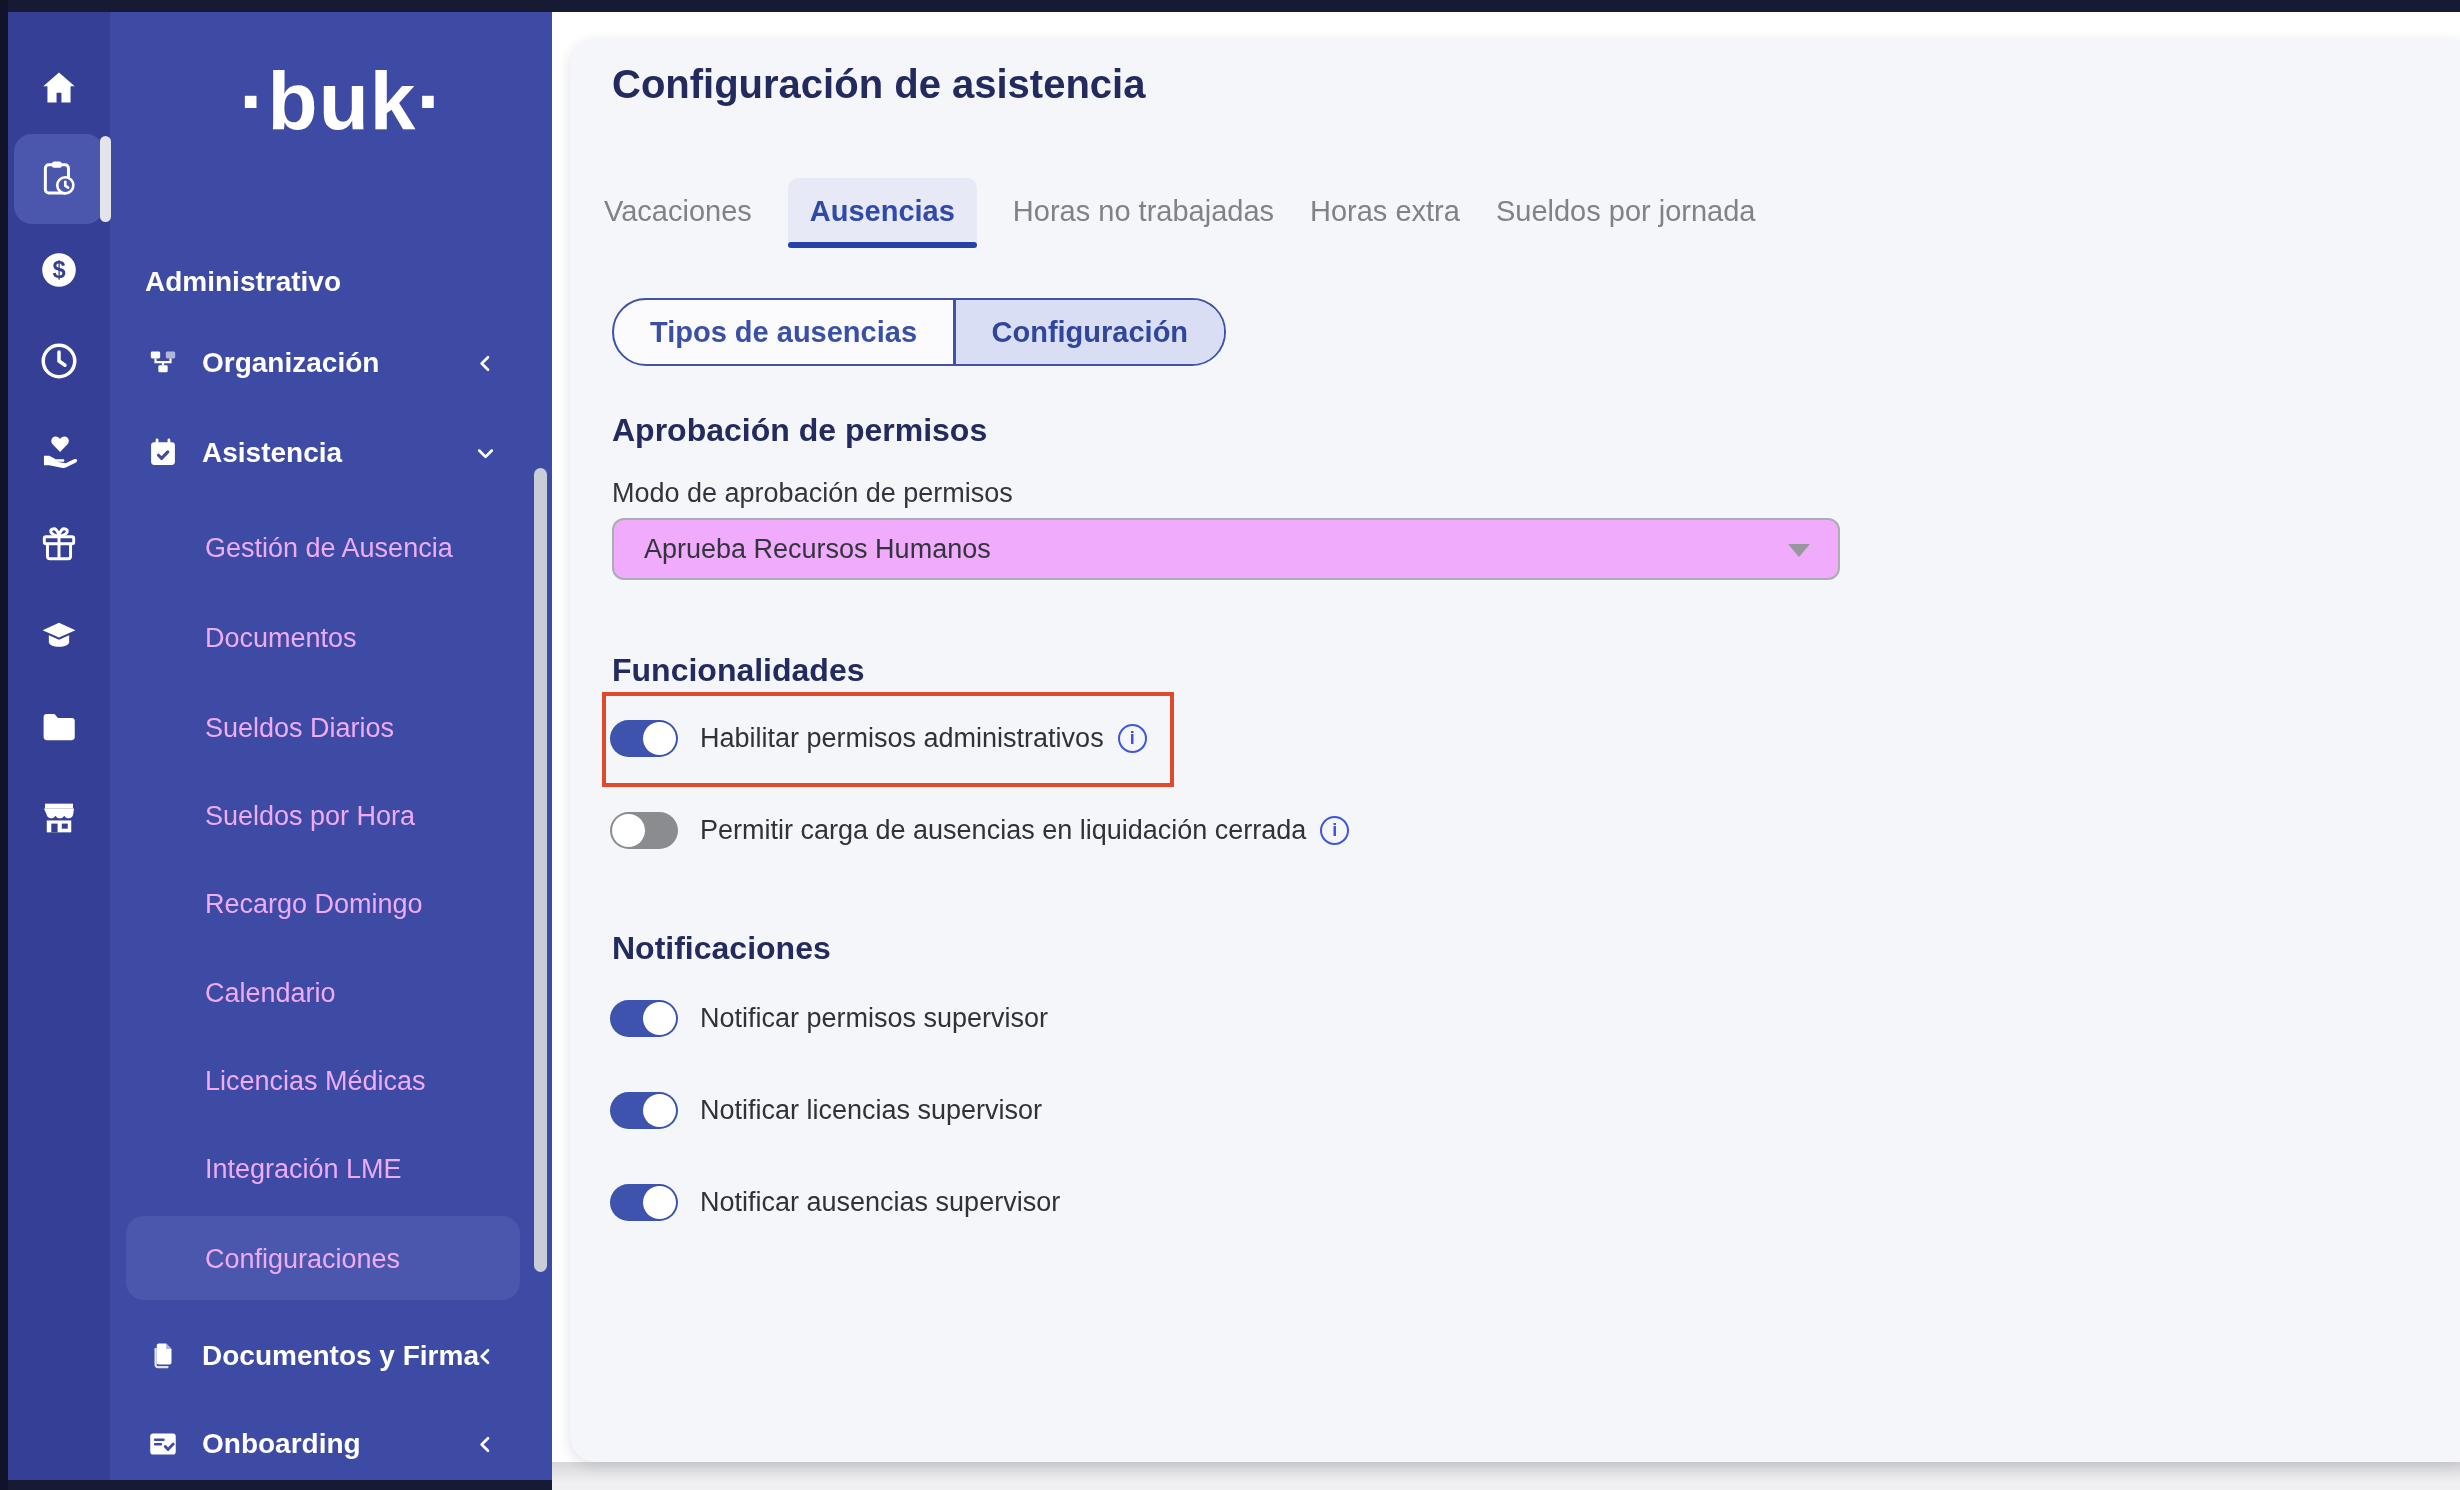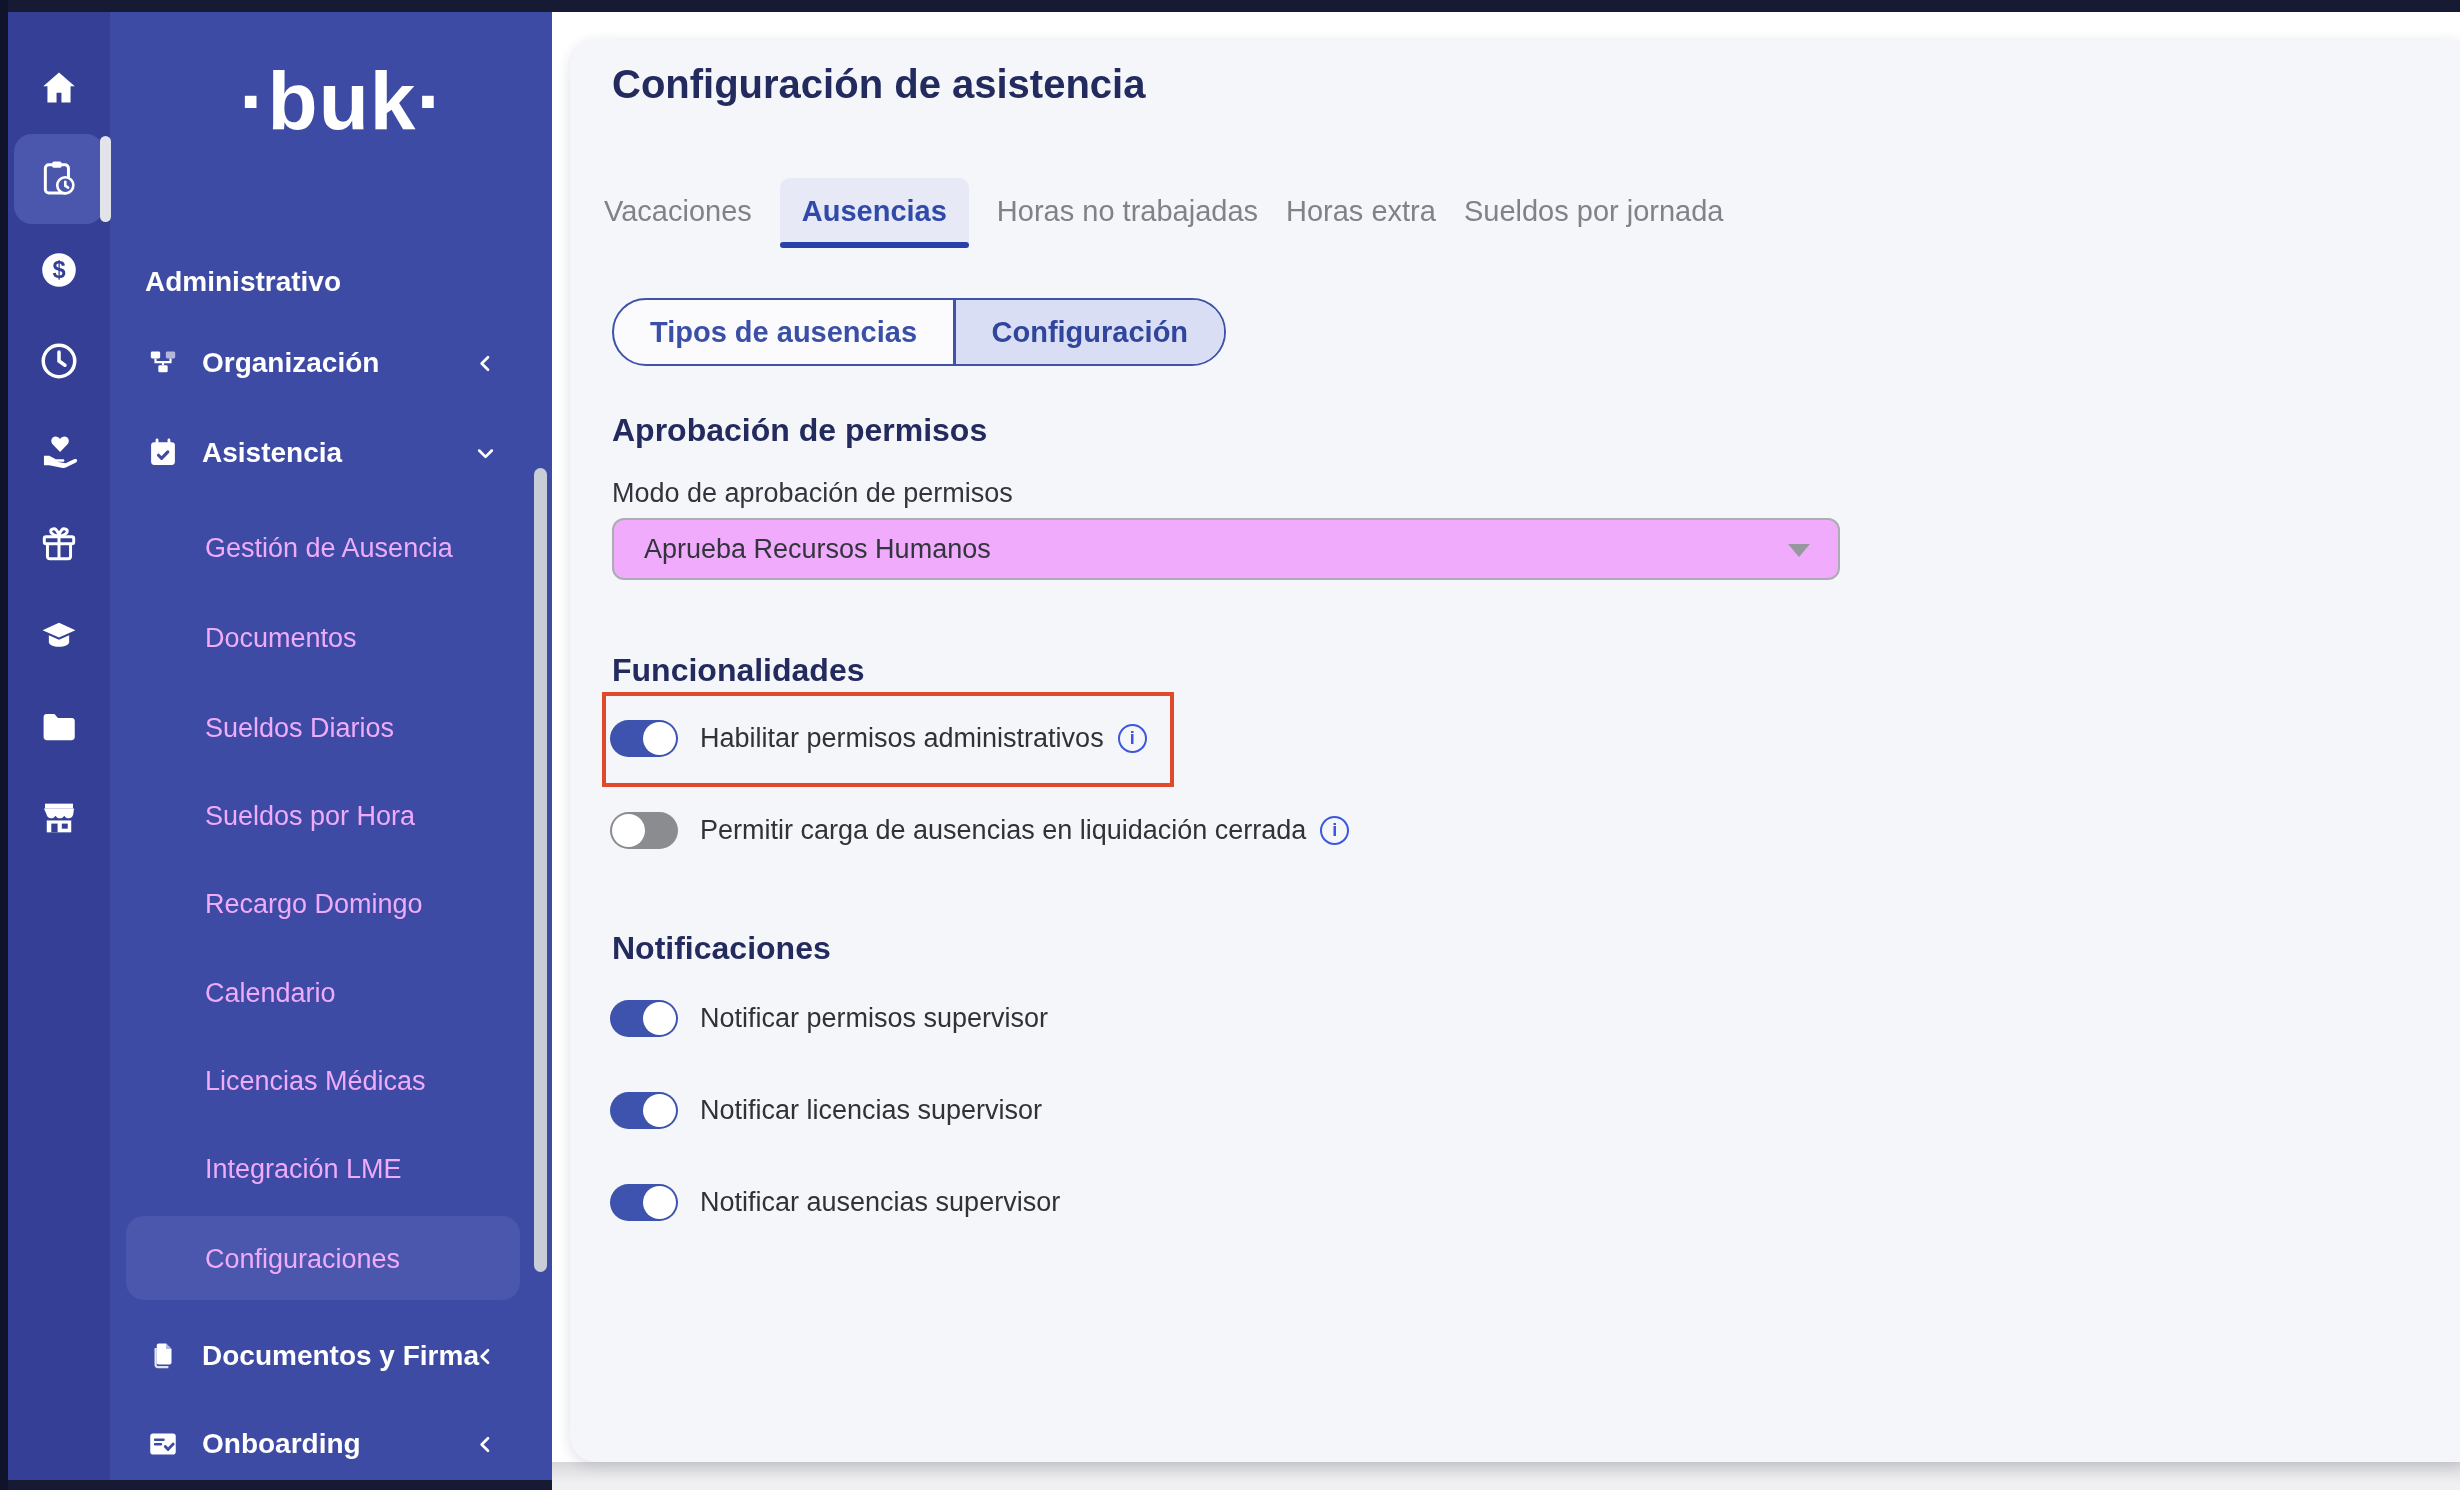--- a/index.html
+++ b/index.html
@@ -40,21 +40,21 @@
   
   .main { position:absolute; left:552px; top:12px; width:1908px; height:1478px; background:#ffffff; }
   .below-card { position:absolute; left:0; top:1450px; width:1908px; height:28px;
     background:linear-gradient(#d7d7da, #f0f0f2 75%); }
   .card { position:absolute; left:18px; top:28px; width:1890px; height:1422px;
     background:#f5f6f9; border-radius:26px 0 0 26px;
     box-shadow:0 3px 14px rgba(30,34,70,.14); }
 
   .page-title { position:absolute; left:42px; top:22px; font-size:40px; font-weight:700; color:#232a5e; }
 
-  .tabs { position:absolute; left:34px; top:138px; display:flex; column-gap:28px; align-items:stretch; }
+  .tabs { position:absolute; left:34px; top:138px; display:flex; column-gap:36px; align-items:stretch; }
   .tab { position:relative; padding:17px 0 20px; font-size:29px; color:#7f8289; white-space:nowrap; cursor:pointer; }
   .tab.active { padding:17px 22px 20px; color:#2f4aa8; font-weight:600; background:#e7e9f6; border-radius:10px 10px 0 0; }
   .tab.active::after { content:""; position:absolute; left:0; right:0; bottom:0; height:6px; border-radius:3px; background:#2741a6; }
 
   .segmented { position:absolute; left:42px; top:258px; height:68px; display:flex;
     border:2.5px solid #3e53a9; border-radius:34px; overflow:hidden; background:#fbfbfd; }
   .seg-btn { display:flex; align-items:center; padding:0 36px; font-size:29px; font-weight:600; color:#3a50a8; cursor:pointer; white-space:nowrap; }
   .seg-btn.selected { background:#d9def4; color:#30459c; }
   .seg-divider { width:2.5px; background:#3e53a9; }
 

